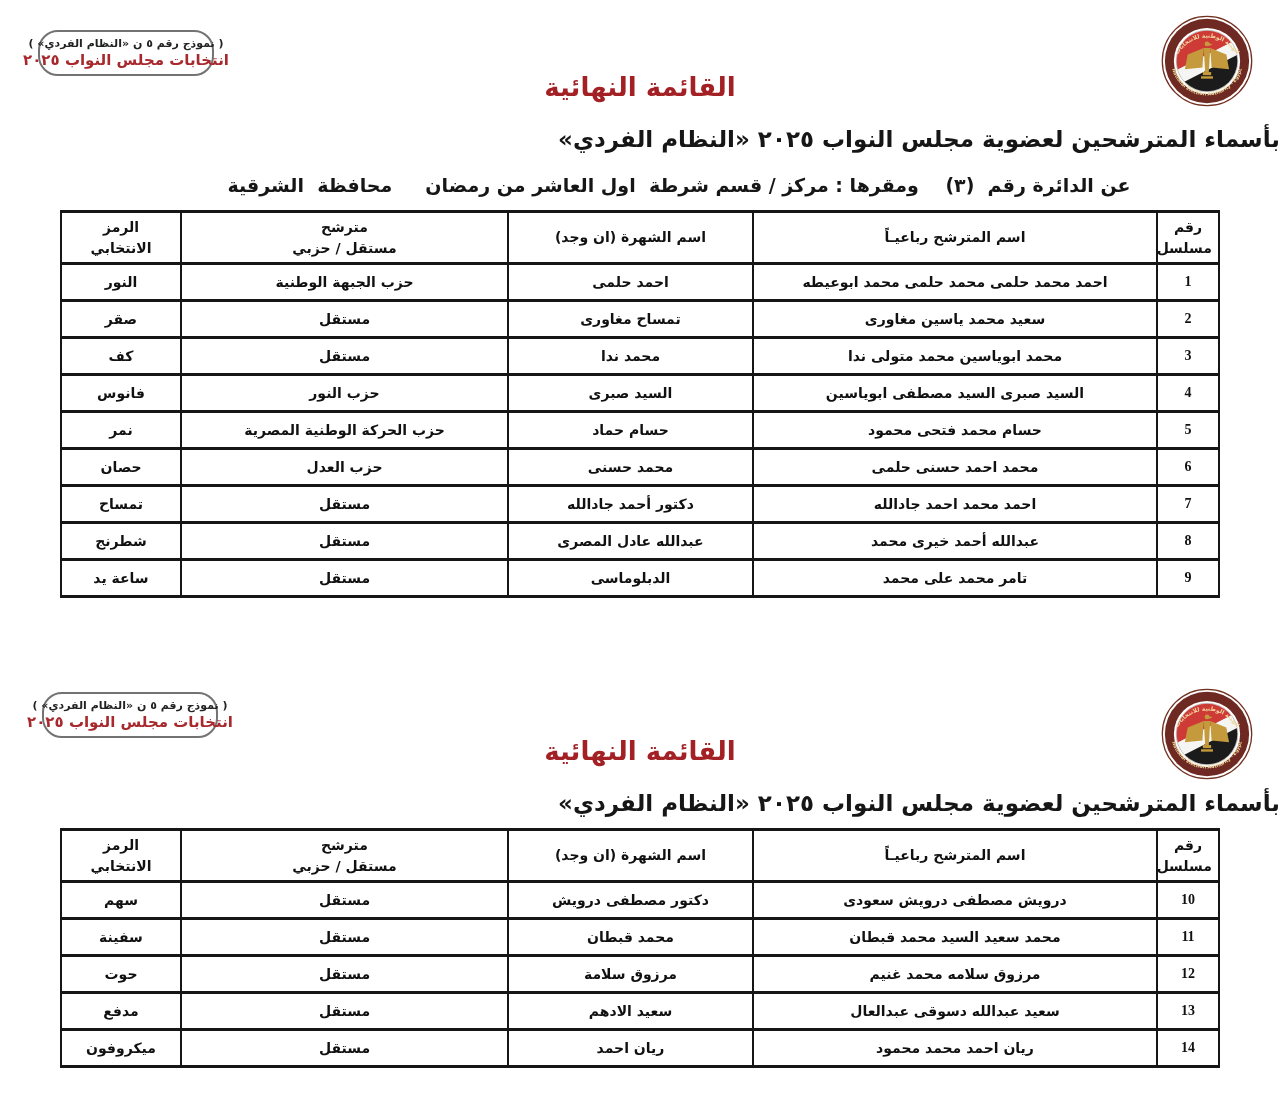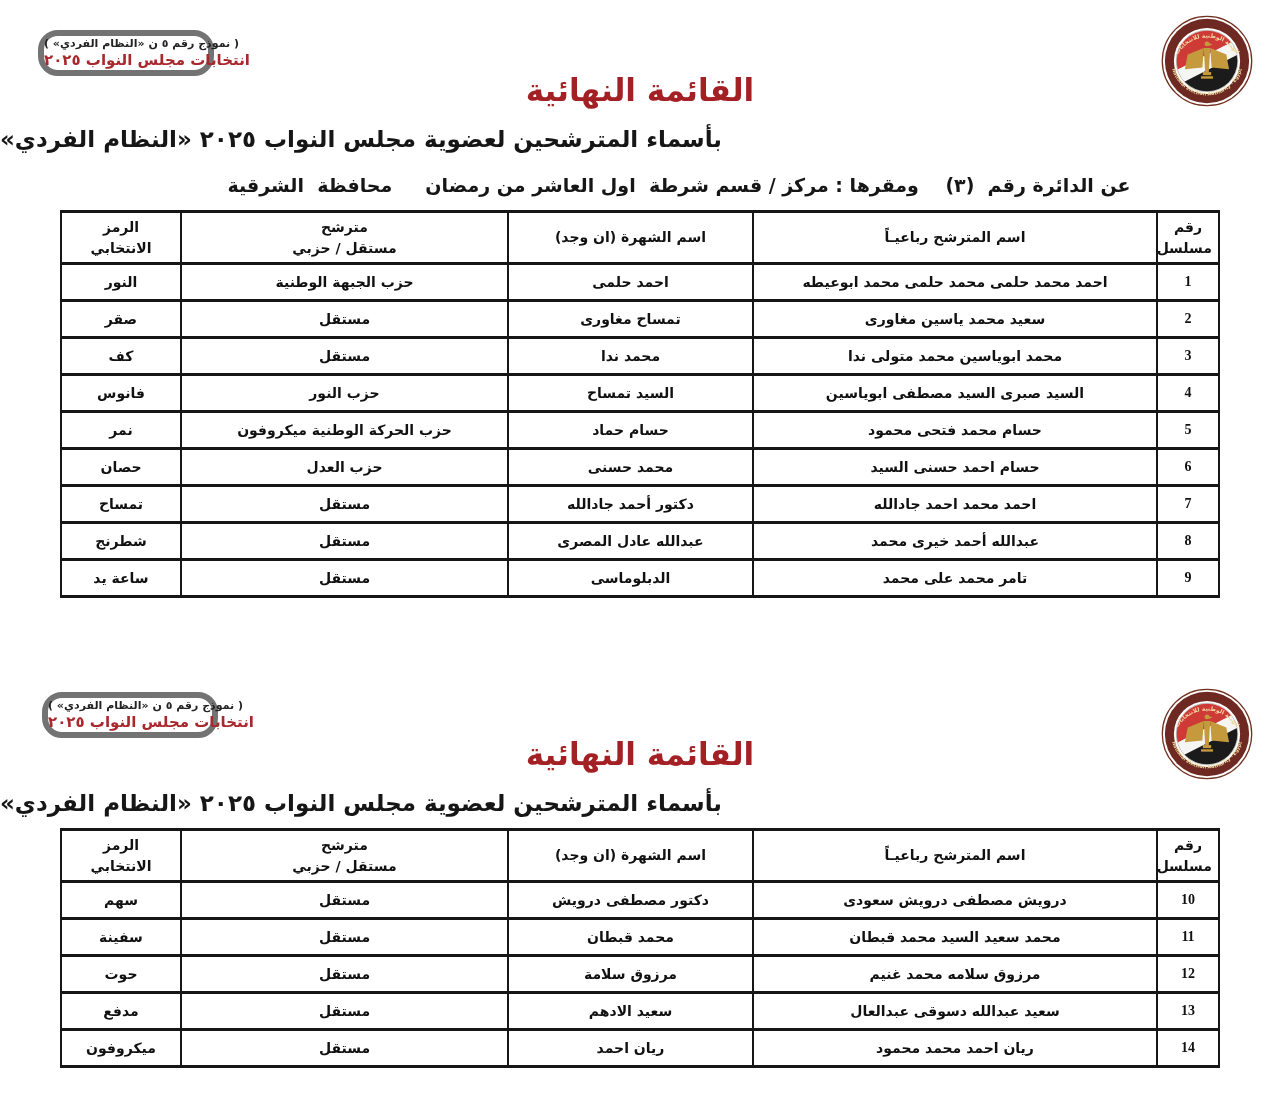--- a/index.html
+++ b/index.html
@@ -10,41 +10,41 @@
     background:#ffffff;
     font-family:"DejaVu Sans", sans-serif;
     direction:rtl;
     overflow:hidden;
     margin:0 auto;
   }
   
   .stamp {
     position:absolute;
     width:176px; height:46px;
-    border:6px solid #737373;
+    border:2px solid #737373;
     border-radius:20px;
     display:flex; flex-direction:column;
-    align-items:flex-end; justify-content:center;
+    align-items:center; justify-content:center;
     gap:1px;
     background:#fff;
   }
   .stamp .l1 { font-size:11px; font-weight:bold; color:#222; white-space:nowrap; }
   .stamp .l2 { font-size:15px; font-weight:bold; color:#A8292D; white-space:nowrap; }
   
   .logo { position:absolute; width:92px; height:92px; }
   
   .title {
     position:absolute; left:0; width:100%;
     text-align:center;
-    font-size:31px; font-weight:bold;
+    font-size:26px; font-weight:bold;
     color:#A32125;
   }
   .subtitle {
     position:absolute; left:0; width:100%;
-    text-align:left;
+    text-align:right;
     font-size:23px; font-weight:bold;
     color:#161616;
   }
   .district {
     position:absolute; left:0; width:100%;
     text-align:center;
     font-size:19px; font-weight:bold;
     color:#161616;
     white-space:pre-wrap;
   }
@@ -176,34 +176,34 @@
       <tr>
         <td class="c-serial">3</td>
         <td>محمد ابوياسين محمد متولى ندا</td>
         <td>محمد ندا</td>
         <td>مستقل</td>
         <td>كف</td>
       </tr>
       <tr>
         <td class="c-serial">4</td>
         <td>السيد صبرى السيد مصطفى ابوياسين</td>
-        <td>السيد تمساح</td>
+        <td>السيد صبرى</td>
         <td>حزب النور</td>
         <td>فانوس</td>
       </tr>
       <tr>
         <td class="c-serial">5</td>
         <td>حسام محمد فتحى محمود</td>
         <td>حسام حماد</td>
-        <td>حزب الحركة الوطنية ميكروفون</td>
+        <td>حزب الحركة الوطنية المصرية</td>
         <td>نمر</td>
       </tr>
       <tr>
         <td class="c-serial">6</td>
-        <td>حسام احمد حسنى السيد</td>
+        <td>محمد احمد حسنى حلمى</td>
         <td>محمد حسنى</td>
         <td>حزب العدل</td>
         <td>حصان</td>
       </tr>
       <tr>
         <td class="c-serial">7</td>
         <td>احمد محمد احمد جادالله</td>
         <td>دكتور أحمد جادالله</td>
         <td>مستقل</td>
         <td>تمساح</td>

